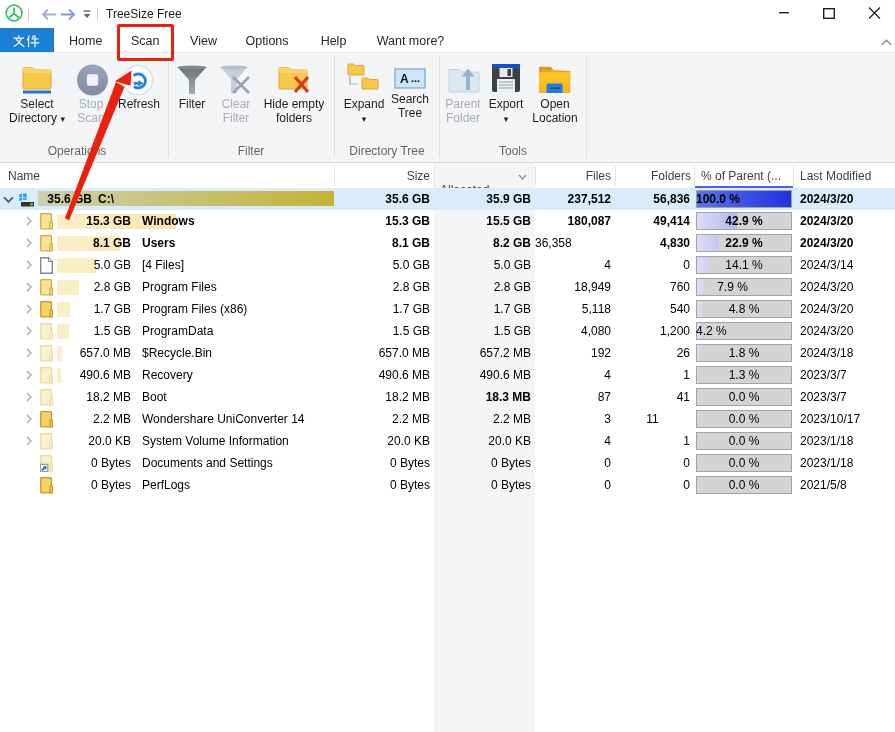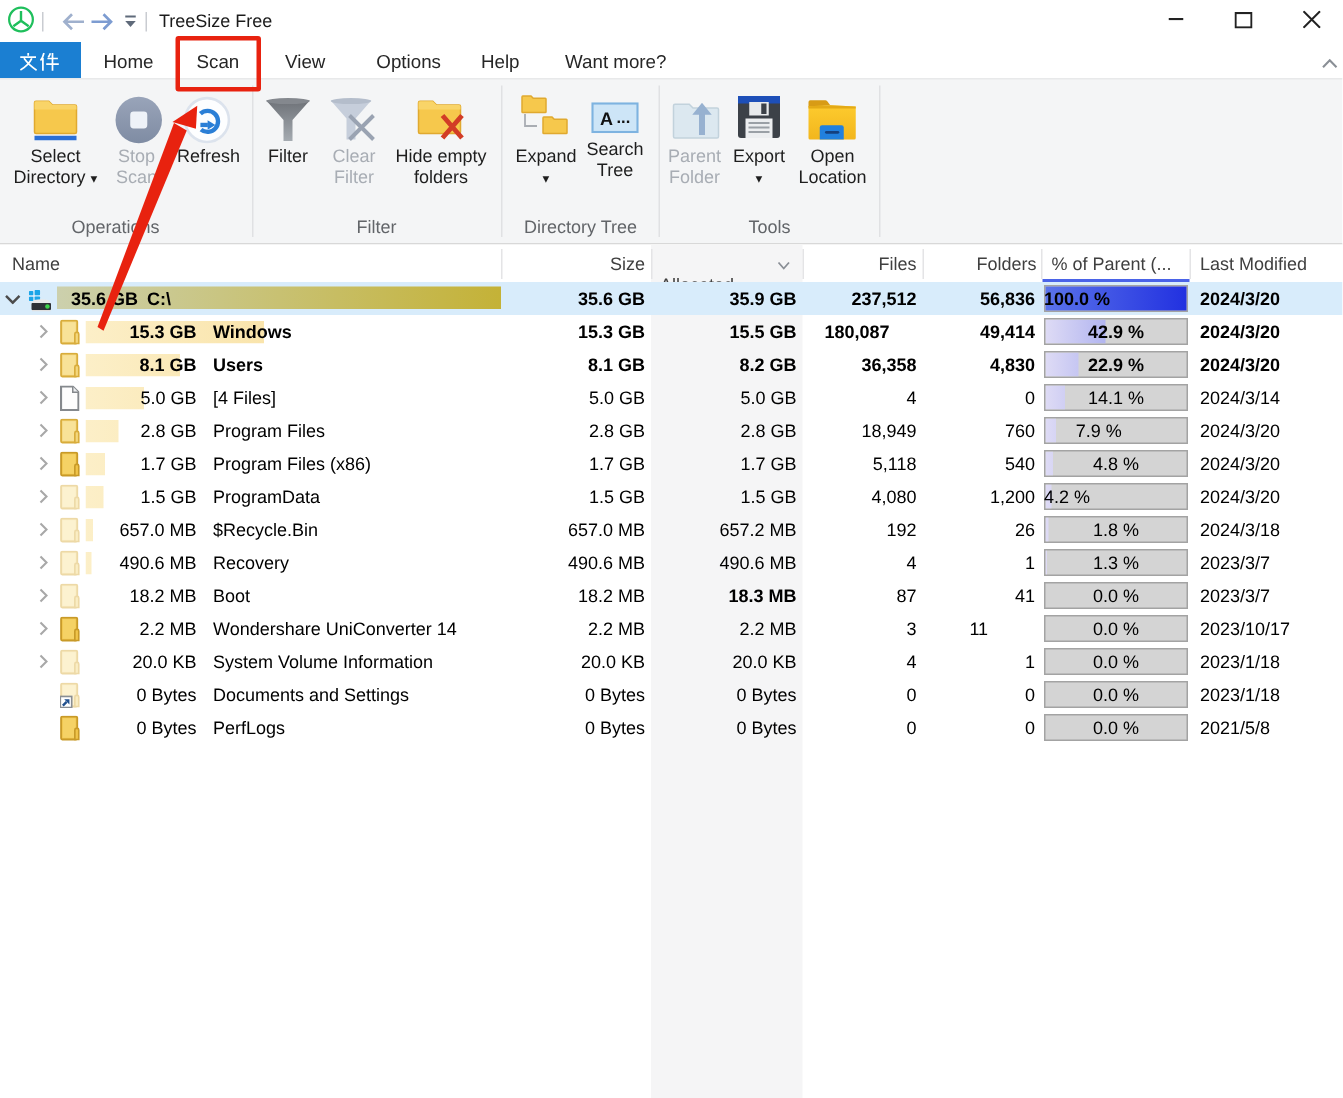--- a/index.html
+++ b/index.html
@@ -44,21 +44,21 @@
 <div class="abs" style="left:0px;top:28px;width:54px;height:24px;background:#1b7fd2"></div>
 <svg class="abs" style="left:13px;top:34.5px" width="27" height="13" viewBox="0 0 27 13">
 <g stroke="#fff" stroke-width="1.15" fill="none">
 <path d="M5.8 0.3 L5.8 2.2 M0.5 3.1 L11 3.1 M8.2 3.9 Q6 8.6 0.6 11.6 M3 3.9 Q6.3 8.6 11.4 11.8"></path>
 <path d="M16.3 0.3 Q15.6 3.4 14 5.3 M15.6 3.6 L15.6 12.2 M20.6 0.5 Q20.2 1.8 19.2 3.2 M18.6 4 L25.6 4 M22 0.3 L22 12.2 M17.8 7.8 L26.2 7.8"></path>
 </g>
     </svg>
 <div class="abs" style="left:69px;top:34px;width:33px;font-size:12.5px;color:#262626;text-align:center">Home</div>
 <div class="abs" style="left:131px;top:34px;width:28px;font-size:12.5px;color:#262626;text-align:center">Scan</div>
 <div class="abs" style="left:185px;top:34px;width:37px;font-size:12.5px;color:#262626;text-align:center">View</div>
-<div class="abs" style="left:240px;top:34px;width:54px;font-size:12.5px;color:#262626;text-align:right">Options</div>
+<div class="abs" style="left:240px;top:34px;width:54px;font-size:12.5px;color:#262626;text-align:center">Options</div>
 <div class="abs" style="left:317px;top:34px;width:33px;font-size:12.5px;color:#262626;text-align:center">Help</div>
 <div class="abs" style="left:375px;top:34px;width:71px;font-size:12.5px;color:#262626;text-align:center">Want more?</div>
 <div class="abs" style="left:0px;top:52px;width:895px;height:111px;background:#f4f5f6;border-top:1px solid #e8e9ea;border-bottom:1px solid #d8d8d8"></div>
 <div class="vsep" style="left:168px;top:57px;height:101px;background:#e0e1e3"></div>
 <div class="vsep" style="left:334px;top:57px;height:101px;background:#e0e1e3"></div>
 <div class="vsep" style="left:439px;top:57px;height:101px;background:#e0e1e3"></div>
 <div class="vsep" style="left:586px;top:57px;height:101px;background:#e0e1e3"></div>
 <div class="abs grp" style="left:12px;top:144px;width:130px">Operations</div>
 <div class="abs grp" style="left:186px;top:144px;width:130px">Filter</div>
 <div class="abs grp" style="left:322px;top:144px;width:130px">Directory Tree</div>
@@ -213,21 +213,21 @@
       <g opacity="1">
         <rect x="0.7" y="0.7" width="10.8" height="15.3" rx="0.8" fill="#f4d77d" stroke="#d8ac3b" stroke-width="1.2"></rect>
         <rect x="1.8" y="1.8" width="8.6" height="13.1" fill="#f8e298"></rect>
         <path d="M9.9 16 L9.9 9.6 Q9.9 8.6 10.9 8.6 L11.5 8.6 Q12.5 8.6 12.5 9.6 L12.5 16 Z" fill="#f4d77d" stroke="#d8ac3b" stroke-width="1.1"></path>
       </g>
     </svg>
 <div class="abs t12" style="left:60px;top:214px;width:71px;text-align:right;font-weight:bold">15.3 GB</div>
 <div class="abs t12" style="left:142px;top:214px;font-weight:bold">Windows</div>
 <div class="abs t12" style="left:334px;top:214px;width:96px;text-align:right;font-weight:bold">15.3 GB</div>
 <div class="abs t12" style="left:435px;top:214px;width:96px;text-align:right;font-weight:bold">15.5 GB</div>
-<div class="abs t12" style="left:517px;top:214px;width:76px;text-align:right;font-weight:bold">180,087</div>
+<div class="abs t12" style="left:535px;top:214px;width:76px;text-align:right;font-weight:bold">180,087</div>
 <div class="abs t12" style="left:615px;top:214px;width:75px;text-align:right;font-weight:bold">49,414</div>
 <div class="abs" style="left:696px;top:212px;width:96px;height:18px;background:#d4d4d4;border:1px solid #a3a3a3"></div>
 <div class="abs" style="left:697px;top:213px;width:40.3px;height:16px;overflow:hidden">
       <div style="position:absolute;left:0;top:0;width:94px;height:16px;background:linear-gradient(to right,#dedbf5,#7782e9)"></div>
     </div>
 <div class="abs t12" style="left:696px;top:214px;width:96px;text-align:center;font-weight:bold">42.9 %</div>
 <div class="abs t12" style="left:800px;top:214px;font-weight:bold">2024/3/20</div>
 <svg class="abs" style="left:26px;top:238px" width="6" height="10" viewBox="0 0 6 10">
       <path d="M1 1 L5 5 L1 9" stroke="#a8a8a8" stroke-width="1.4" fill="none"></path>
     </svg>
@@ -238,21 +238,21 @@
       <g opacity="1">
         <rect x="0.7" y="0.7" width="10.8" height="15.3" rx="0.8" fill="#f4d77d" stroke="#d8ac3b" stroke-width="1.2"></rect>
         <rect x="1.8" y="1.8" width="8.6" height="13.1" fill="#f8e298"></rect>
         <path d="M9.9 16 L9.9 9.6 Q9.9 8.6 10.9 8.6 L11.5 8.6 Q12.5 8.6 12.5 9.6 L12.5 16 Z" fill="#f4d77d" stroke="#d8ac3b" stroke-width="1.1"></path>
       </g>
     </svg>
 <div class="abs t12" style="left:60px;top:236px;width:71px;text-align:right;font-weight:bold">8.1 GB</div>
 <div class="abs t12" style="left:142px;top:236px;font-weight:bold">Users</div>
 <div class="abs t12" style="left:334px;top:236px;width:96px;text-align:right;font-weight:bold">8.1 GB</div>
 <div class="abs t12" style="left:435px;top:236px;width:96px;text-align:right;font-weight:bold">8.2 GB</div>
-<div class="abs t12" style="left:535px;top:236px;width:76px;text-align:right;font-weight:bold">36,358</div>
+<div class="abs t12" style="left:535px;top:236px;width:76px;text-align:left;font-weight:normal">36,358</div>
 <div class="abs t12" style="left:615px;top:236px;width:75px;text-align:right;font-weight:bold">4,830</div>
 <div class="abs" style="left:696px;top:234px;width:96px;height:18px;background:#d4d4d4;border:1px solid #a3a3a3"></div>
 <div class="abs" style="left:697px;top:235px;width:21.5px;height:16px;overflow:hidden">
       <div style="position:absolute;left:0;top:0;width:94px;height:16px;background:linear-gradient(to right,#dedbf5,#7782e9)"></div>
     </div>
 <div class="abs t12" style="left:696px;top:236px;width:96px;text-align:center;font-weight:bold">22.9 %</div>
 <div class="abs t12" style="left:800px;top:236px;font-weight:bold">2024/3/20</div>
 <svg class="abs" style="left:26px;top:260px" width="6" height="10" viewBox="0 0 6 10">
       <path d="M1 1 L5 5 L1 9" stroke="#a8a8a8" stroke-width="1.4" fill="none"></path>
     </svg>

